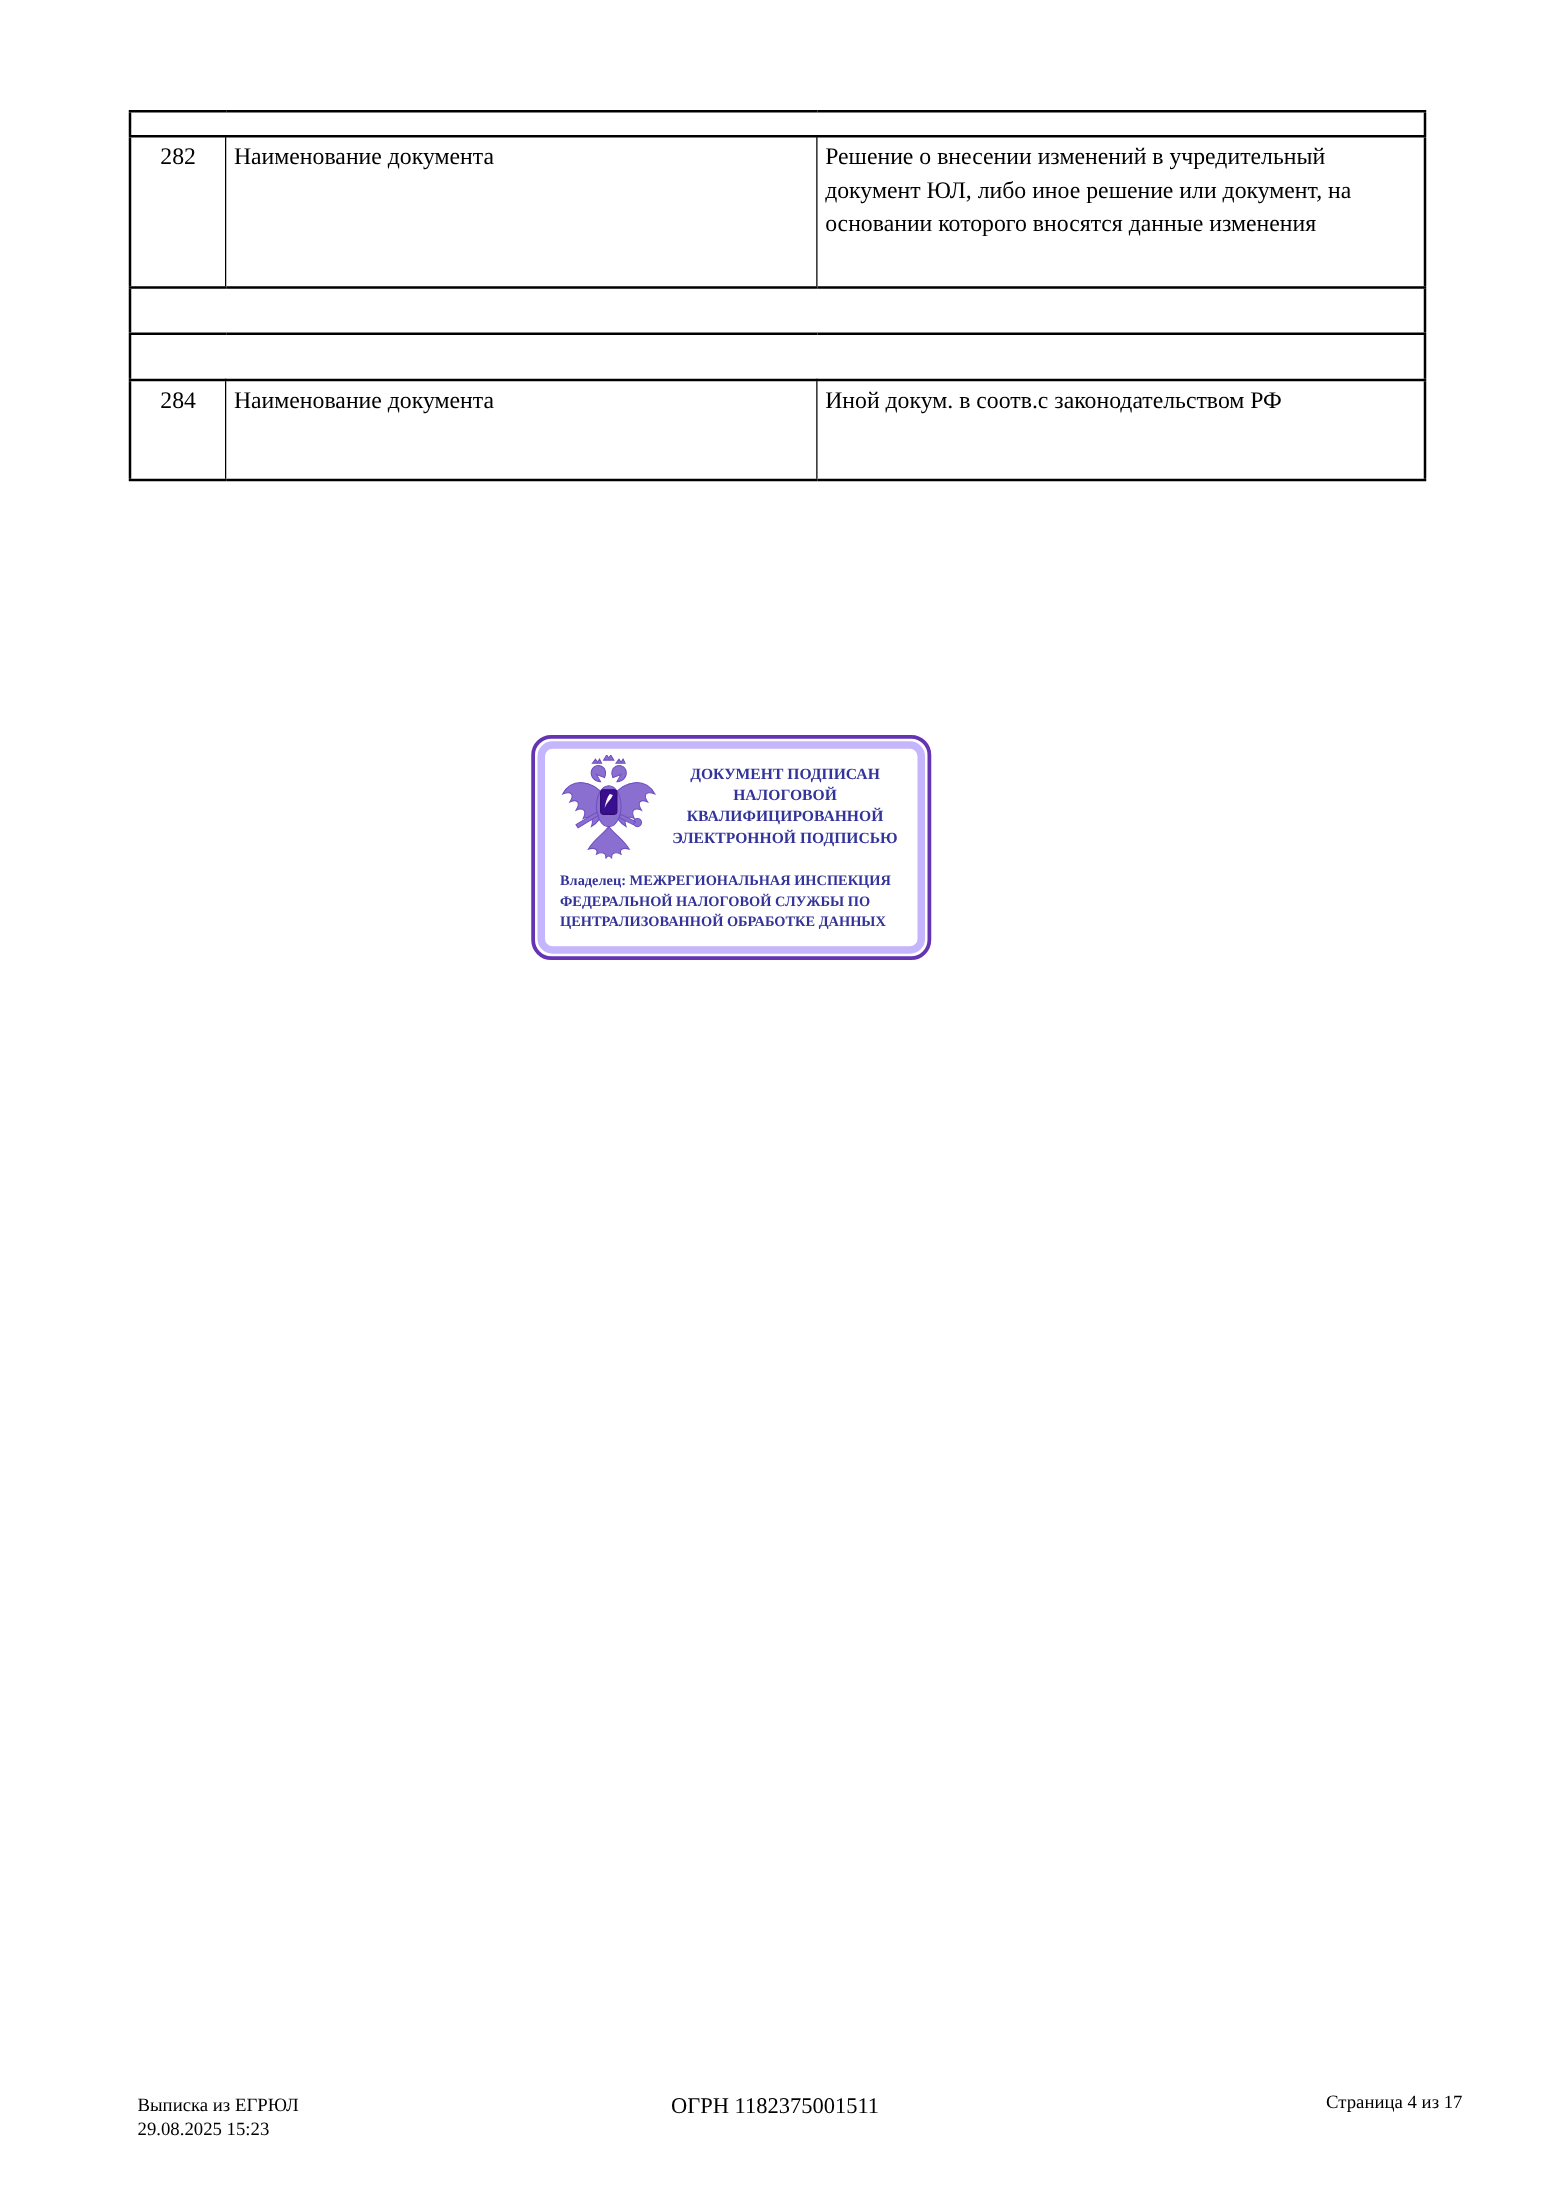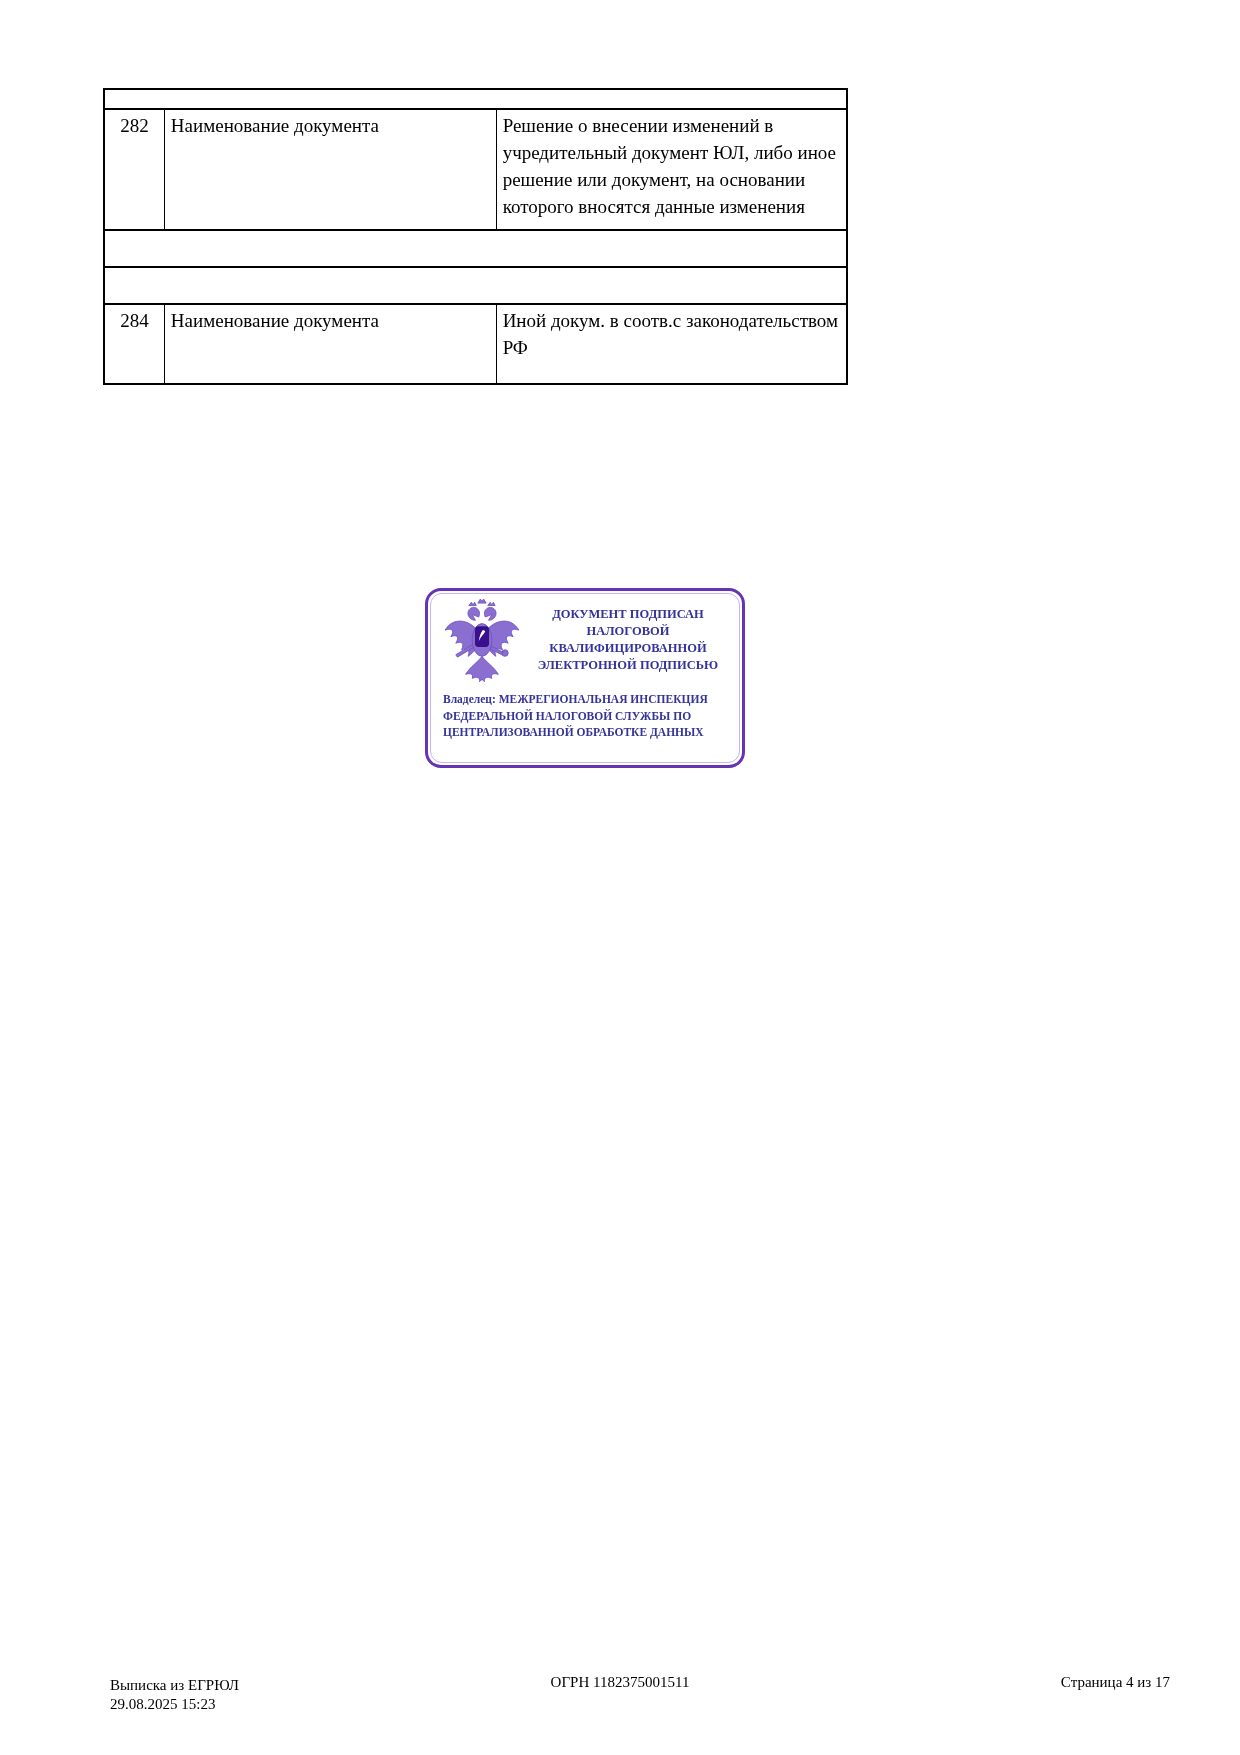--- a/index.html
+++ b/index.html
@@ -12,21 +12,21 @@
     font-family: "Liberation Serif", "DejaVu Serif", serif;
     color: #000000;
     overflow: hidden;
   }
 
   
   table.doc-table {
     position: absolute;
     left: 103px;
     top: 88px;
-    width: 745px;
+    width: 1038px;
     border-collapse: collapse;
     font-size: 19px;
     line-height: 27px;
   }
   table.doc-table td {
     border: 1px solid #000;
     border-top-width: 2px;
     border-bottom-width: 2px;
     vertical-align: top;
     padding: 2px 6px 4px 6px;
@@ -58,21 +58,21 @@
     top: 588px;
     width: 320px;
     height: 180px;
     border: 3px solid #6633b3;
     border-radius: 16px;
     background: #ffffff;
   }
   .stamp-inner {
     position: absolute;
     left: 2px; top: 2px; right: 2px; bottom: 2px;
-    border: 1px solid #c4b5fd;
+    border: 6px solid #c4b5fd;
     border-radius: 12px;
     overflow: hidden;
   }
   .stamp-top {
     display: flex;
     align-items: flex-start;
   }
   .stamp-emblem {
     flex: 0 0 auto;
     margin: 5px 0 0 10px;
@@ -103,21 +103,21 @@
     font-size: 15px;
     line-height: 19px;
     margin-top: 21px;
   }
   .footer-center {
     position: absolute;
     left: 0;
     top: 1674px;
     width: 1240px;
     text-align: center;
-    font-size: 15px;
+    font-size: 18px;
   }
   .footer-right {
     position: absolute;
     right: 70px;
     top: 1674px;
     font-size: 15px;
   }
 </style>
 </head>
 <body>

